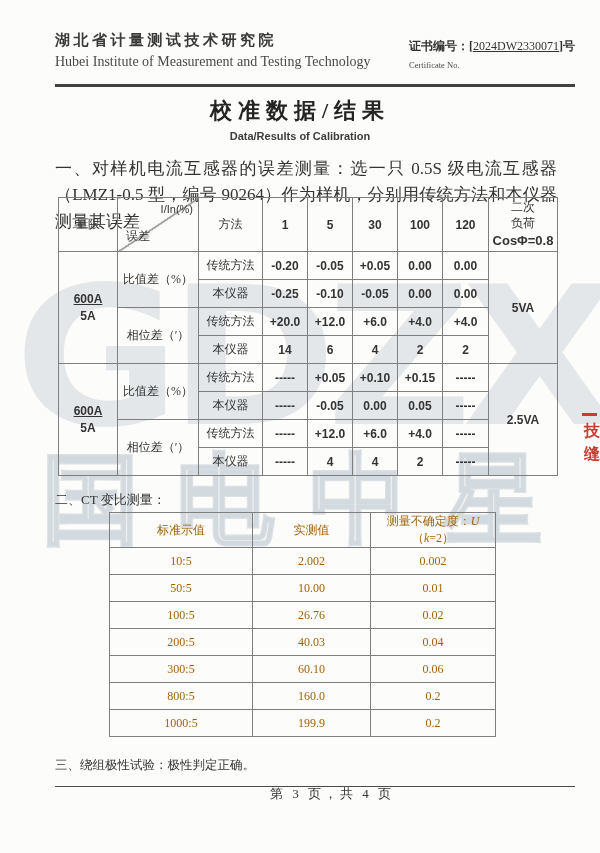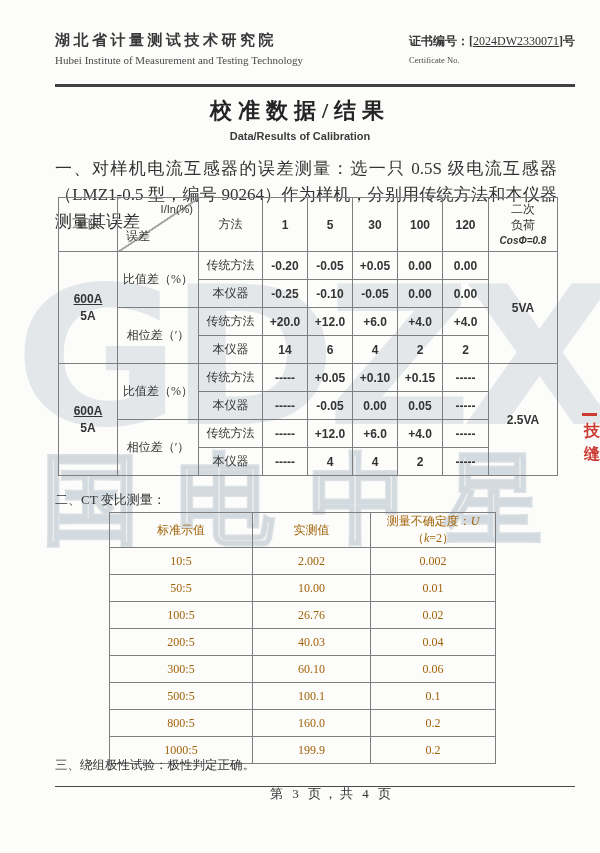--- a/index.html
+++ b/index.html
@@ -9,23 +9,23 @@
   .wm-logo{position:absolute;top:262px;left:28px;width:544px;text-align:center;
            font-family:"DejaVu Sans",sans-serif;font-size:192px;font-weight:800;
            color:rgba(168,182,194,0.30);letter-spacing:-10px;line-height:1;z-index:0;
            transform:scaleX(1.05);user-select:none;}
   .wm-text{position:absolute;top:450px;left:42px;width:560px;
            font-family:"DejaVu Sans",sans-serif;font-size:98px;font-weight:800;
            color:rgba(168,182,194,0.16);-webkit-text-stroke:2.5px rgba(168,182,194,0.38);
            letter-spacing:36px;line-height:1;z-index:0;user-select:none;white-space:nowrap;}
   
   .header{position:absolute;top:31px;left:55px;width:520px;display:flex;
-          justify-content:space-between;align-items:center;z-index:1;}
+          justify-content:space-between;align-items:flex-end;z-index:1;}
   .inst-cn{font-size:15px;font-weight:bold;letter-spacing:3.5px;color:#383838;white-space:nowrap;}
-  .inst-en{font-size:11px;margin-top:4px;color:#494949;}
+  .inst-en{font-size:14px;margin-top:4px;color:#494949;}
   .cert-line{font-size:12px;font-weight:bold;color:#333;white-space:nowrap;}
   .cert-num{font-weight:normal;text-decoration:underline;}
   .cert-en{font-size:8.5px;margin-top:5px;font-weight:normal;color:#494949;}
   .rule{position:absolute;top:84px;left:55px;width:520px;height:3px;background:#414141;z-index:1;}
   
   .title{position:absolute;top:96px;left:0;width:100%;text-align:center;font-size:22px;
          font-weight:bold;letter-spacing:6px;color:#242424;z-index:1;}
   .subtitle{position:absolute;top:130px;left:0;width:100%;text-align:center;font-size:11px;
             font-family:"Liberation Sans",sans-serif;font-weight:600;color:#3c3c3c;z-index:1;}
   
@@ -38,21 +38,21 @@
             letter-spacing:3px;color:#333;z-index:1;padding-left:32px;}
   
   .t1{position:absolute;top:197px;left:58px;width:499px;border-collapse:collapse;
       table-layout:fixed;font-size:12px;color:#333;z-index:1;}
   .t1 td{border:1px solid #7e7e7e;text-align:center;vertical-align:middle;padding:0;}
   .t1 tr.hd td{height:53px;}
   .t1 tr.rw td{height:27px;}
   .t1 .num{font-family:"Liberation Sans",sans-serif;font-weight:700;}
   .val{font-family:"Liberation Sans",sans-serif;font-weight:600;}
   .burden{font-family:"Liberation Sans",sans-serif;font-weight:600;}
-  .small{font-size:10px;font-family:"Liberation Sans",sans-serif;font-weight:600;margin-top:1px;font-style:italic;}
+  .small{font-size:13px;font-family:"Liberation Sans",sans-serif;font-weight:600;margin-top:1px;}
   .bhdr{line-height:1.35;}
   .diag{position:relative;
         background:linear-gradient(to bottom right,transparent calc(50% - 0.7px),
                    #7e7e7e calc(50% - 0.7px),#7e7e7e calc(50% + 0.7px),
                    transparent calc(50% + 0.7px));}
   .diag .dtop{position:absolute;top:5px;right:5px;font-size:11px;
               font-family:"Liberation Sans",sans-serif;}
   .diag .dbot{position:absolute;bottom:6px;left:8px;font-size:12px;}
   .frac span{display:block;line-height:1.35;font-family:"Liberation Sans",sans-serif;font-weight:600;}
   .underlined{text-decoration:underline;}
@@ -254,25 +254,20 @@
       <td>200:5</td>
       <td>40.03</td>
       <td>0.04</td>
     </tr>
     <tr>
       <td>300:5</td>
       <td>60.10</td>
       <td>0.06</td>
     </tr>
     <tr>
-      <td>500:5</td>
-      <td>100.1</td>
-      <td>0.1</td>
-    </tr>
-    <tr>
       <td>800:5</td>
       <td>160.0</td>
       <td>0.2</td>
     </tr>
     <tr>
       <td>1000:5</td>
       <td>199.9</td>
       <td>0.2</td>
     </tr>
   </tbody>

